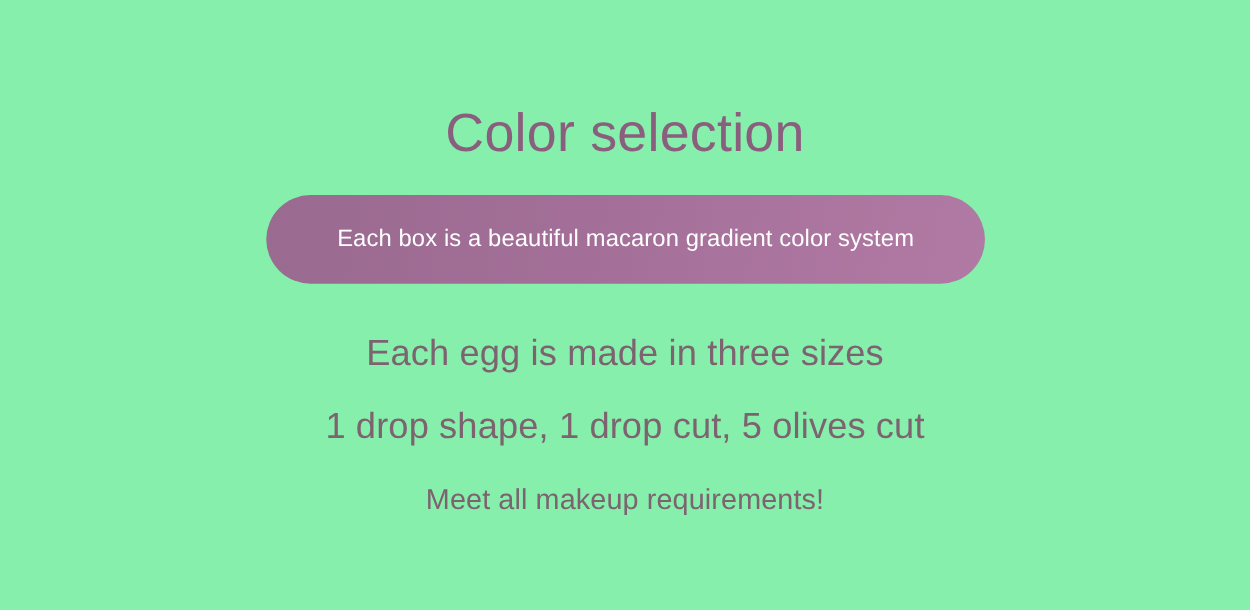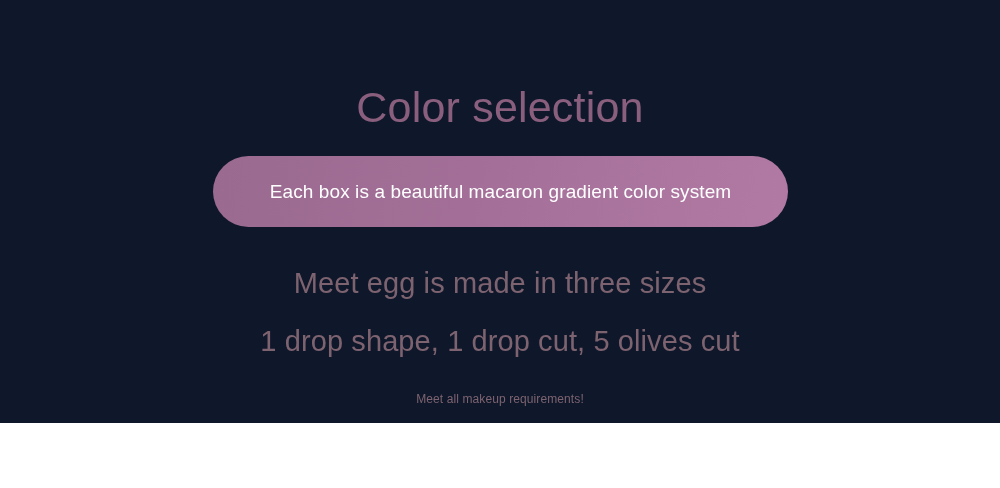--- a/index.html
+++ b/index.html
@@ -9,22 +9,22 @@
   body {
     width: 1000px;
     height: 488px;
     background: #ffffff;
     font-family: "Liberation Sans", sans-serif;
     overflow: hidden;
   }
   .stage {
     position: relative;
     width: 1000px;
-    height: 423px;
-    background: #0f172a;
+    height: 488px;
+    background: #86efac;
   }
 
   
   .page-title {
     position: absolute;
     left: 0;
     top: 50px;
     width: 1000px;
     text-align: center;
     font-size: 43px;
@@ -75,36 +75,36 @@
   }
   .line-lg {
     font-size: 29px;
     line-height: 42px;
     letter-spacing: 0.1px;
   }
   .line-lg.second {
     margin-top: 16px;
   }
   .line-sm {
-    font-size: 12px;
+    font-size: 23px;
     line-height: 30px;
     letter-spacing: 0.1px;
     margin-top: 22px;
   }
 </style>
 </head>
 <body>
 
 <div class="stage">
 
   <h1 class="page-title">Color selection</h1>
 
   <div class="badge">
     <span class="badge-label">Each box is a beautiful macaron gradient color system</span>
   </div>
 
   <div class="lines">
-    <div class="line line-lg">Meet egg is made in three sizes</div>
+    <div class="line line-lg">Each egg is made in three sizes</div>
     <div class="line line-lg second">1 drop shape, 1 drop cut, 5 olives cut</div>
     <div class="line line-sm">Meet all makeup requirements!</div>
   </div>
 
 </div>
 
 </body></html>

